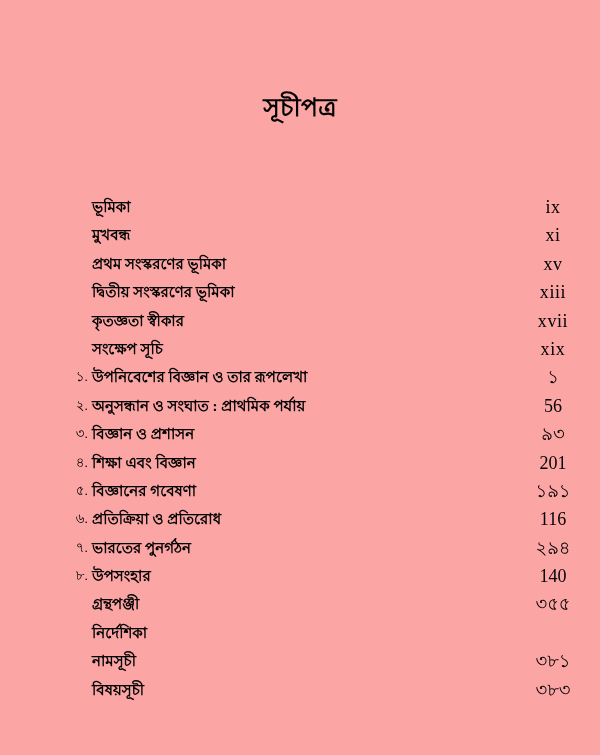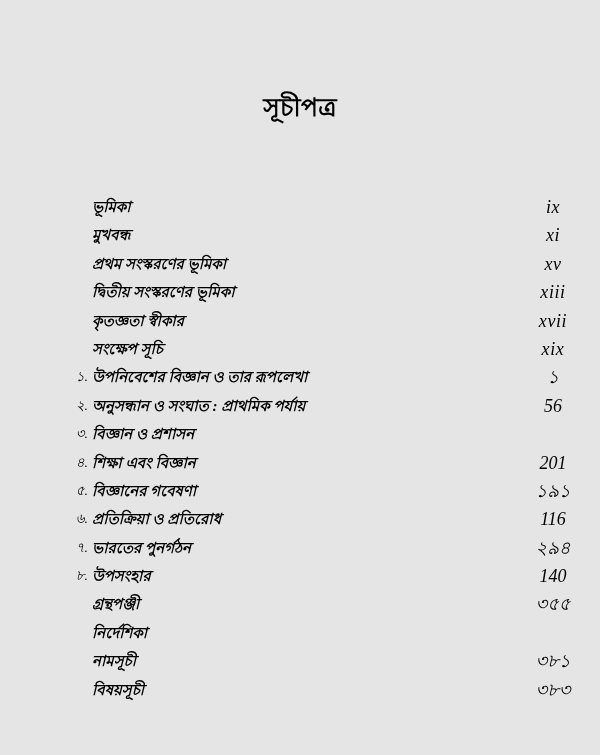--- a/index.html
+++ b/index.html
@@ -9,21 +9,21 @@
     background: #ffffff;
   }
   body {
     font-family: "Liberation Serif", "DejaVu Serif", serif;
     color: #111111;
   }
   .page {
     position: relative;
     width: 600px;
     height: 755px;
-    background: #e5e5e5;
+    background: #fca5a5;
     overflow: hidden;
     box-sizing: border-box;
   }
   .toc-title {
     position: absolute;
     top: 92px;
     left: 0;
     width: 600px;
     text-align: center;
     font-size: 25px;
@@ -35,21 +35,20 @@
   .toc-list {
     position: absolute;
     top: 196px;
     left: 0;
     width: 600px;
   }
   .toc-row {
     position: relative;
     height: 28.4px;
     width: 600px;
-    font-style: italic;
   }
   .row-num {
     position: absolute;
     left: 52px;
     width: 36px;
     top: 0;
     text-align: right;
     font-size: 13.5px;
     line-height: 22px;
     color: #000000;
@@ -126,20 +125,21 @@
         <span class="row-page">১</span>
       </div>
       <div class="toc-row chapter">
         <span class="row-num">২.</span>
         <span class="row-label">অনুসন্ধান ও সংঘাত : প্রাথমিক পর্যায়</span>
         <span class="row-page">56</span>
       </div>
       <div class="toc-row chapter">
         <span class="row-num">৩.</span>
         <span class="row-label">বিজ্ঞান ও প্রশাসন</span>
+        <span class="row-page">৯৩</span>
       </div>
       <div class="toc-row chapter">
         <span class="row-num">৪.</span>
         <span class="row-label">শিক্ষা এবং বিজ্ঞান</span>
         <span class="row-page">201</span>
       </div>
       <div class="toc-row chapter">
         <span class="row-num">৫.</span>
         <span class="row-label">বিজ্ঞানের গবেষণা</span>
         <span class="row-page">১৯১</span>

